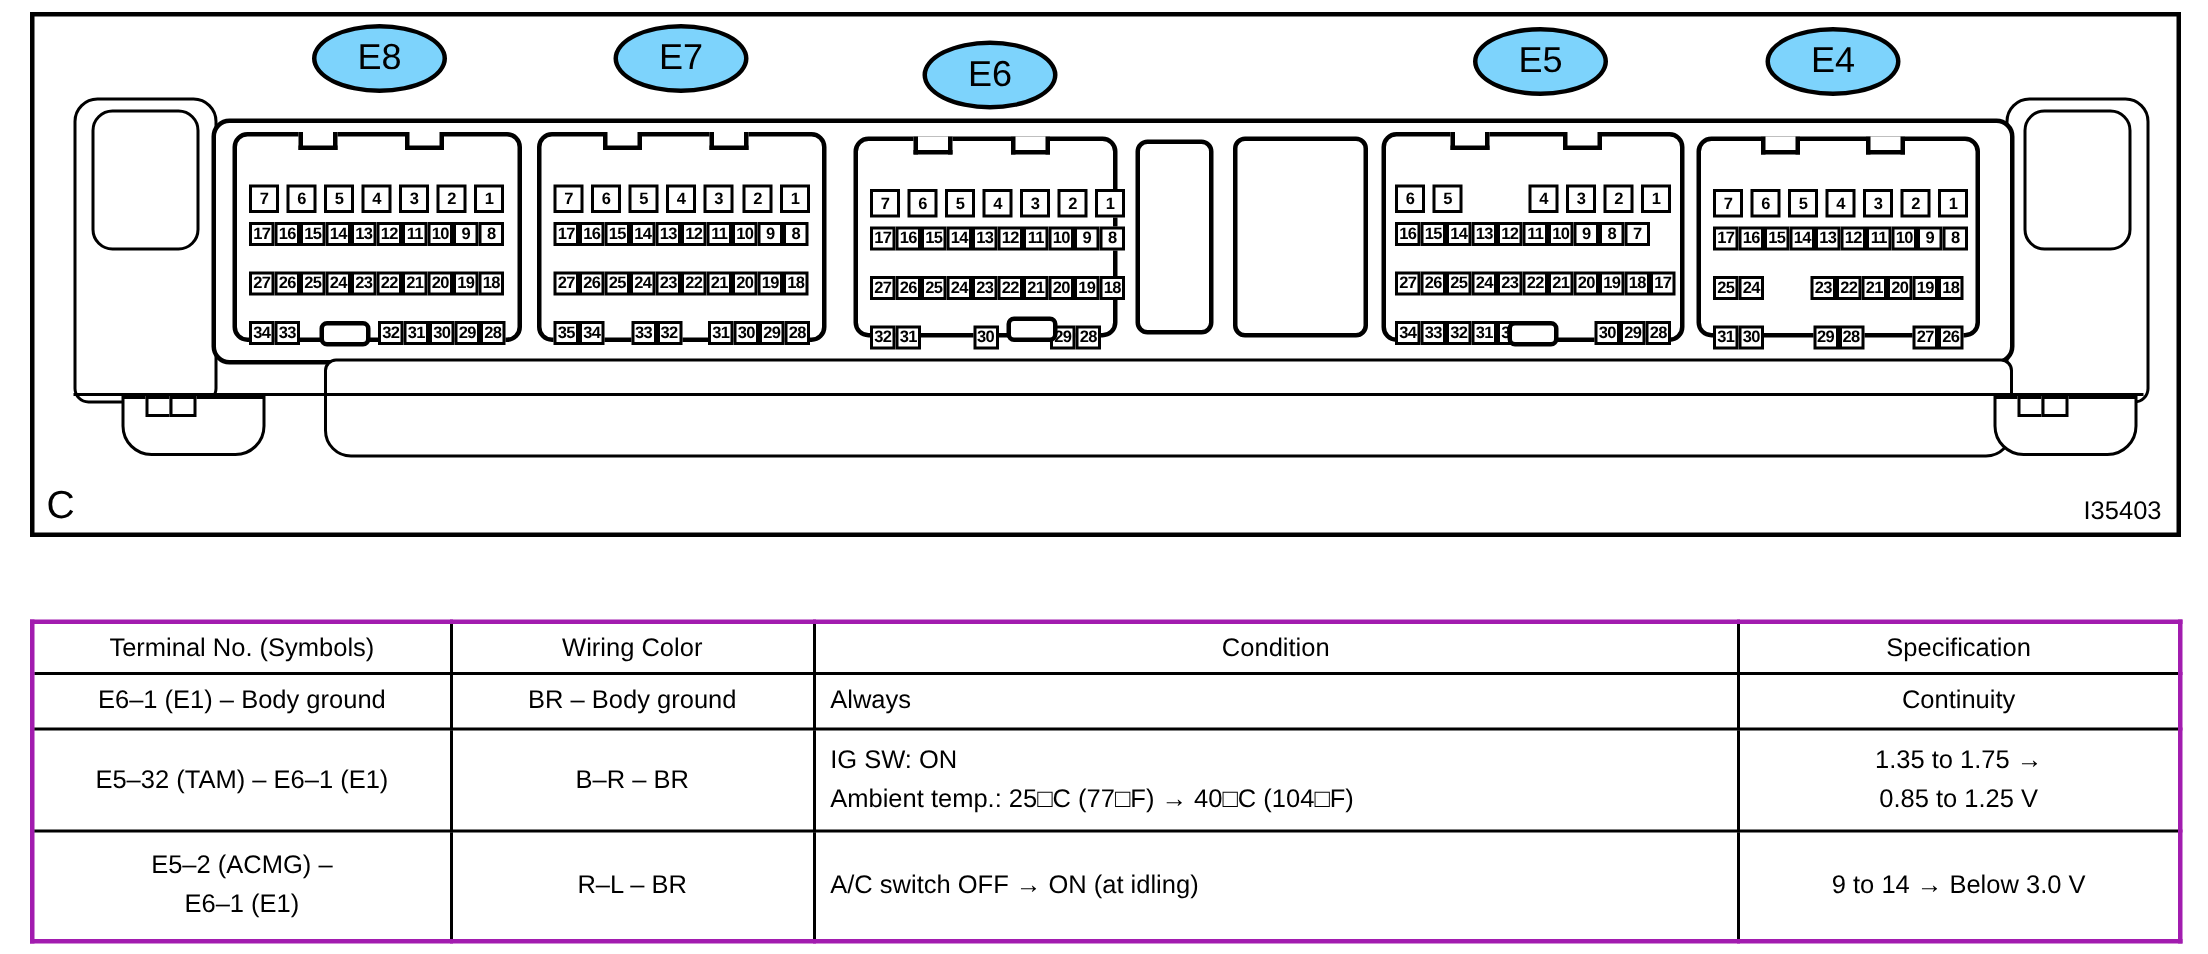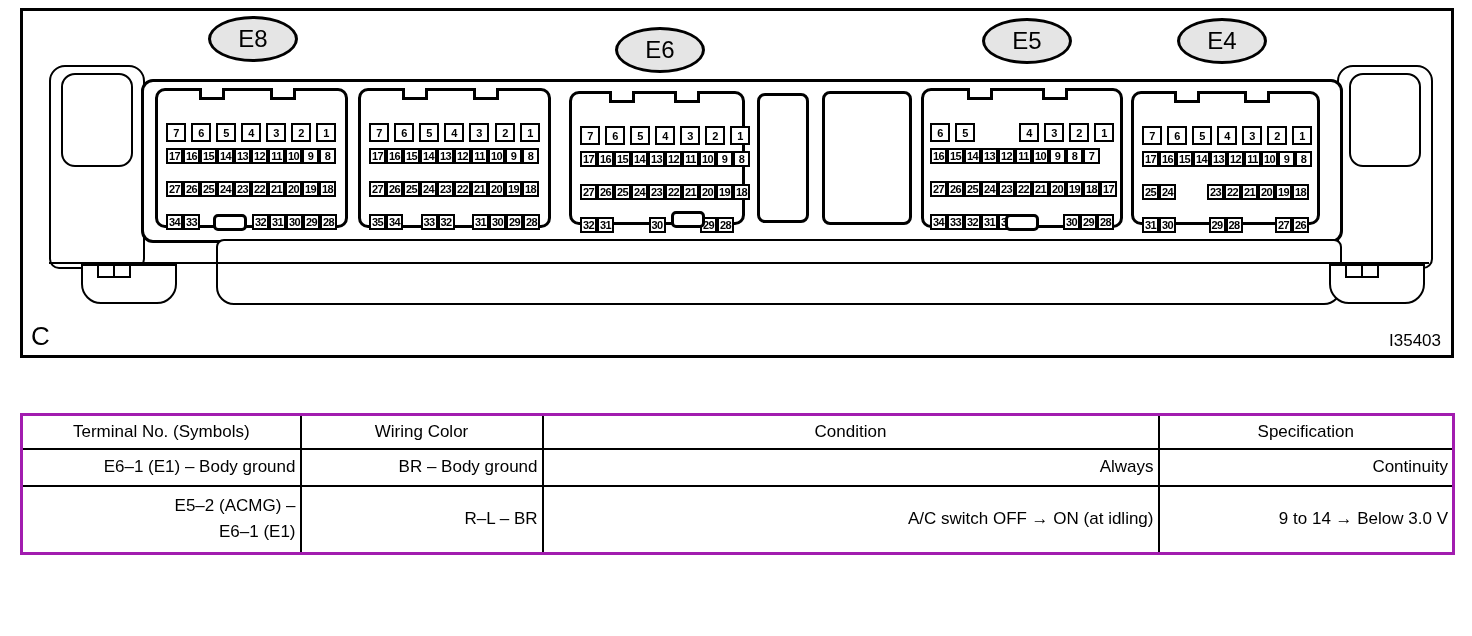--- a/index.html
+++ b/index.html
@@ -4,21 +4,21 @@
 <style>
   html,body{margin:0;padding:0;background:#ffffff;}
   .page{position:relative;width:1472px;height:636px;background:#fff;
         font-family:"Liberation Sans",sans-serif;color:#000;overflow:hidden;}
 
   
   .figure-frame{position:absolute;left:20px;top:8px;width:1428px;height:344px;
                 border:3px solid #000;background:#fff;}
   .conn-label{position:absolute;width:84px;height:40px;border:3px solid #000;border-radius:50%;
               display:flex;align-items:center;justify-content:center;
-              font-size:24px;z-index:4;background:#e5e5e5;}
+              font-size:24px;z-index:4;background:#7dd3fc;}
   .endcap{position:absolute;top:54px;width:92px;height:200px;border:2px solid #000;
           border-radius:16px 16px 10px 10px;background:#fff;z-index:1;}
   .endtab{position:absolute;top:62px;width:68px;height:90px;border:2px solid #000;
           border-radius:14px;background:#fff;z-index:1;}
   .conn-band{position:absolute;left:118px;top:68px;width:1196px;height:158px;
              border:3px solid #000;border-radius:12px;background:#fff;z-index:2;}
   .bottom-band{position:absolute;left:193px;top:228px;width:1122px;height:62px;
                border:2px solid #000;border-radius:8px 8px 18px 18px;background:#fff;z-index:2;}
   .seam-line{position:absolute;left:26px;top:251px;width:1380px;height:0;
              border-top:2px solid #000;z-index:2;}
@@ -53,30 +53,31 @@
   table.spec{position:absolute;left:20px;top:413px;width:1432px;border-collapse:collapse;
              border:3px solid #a21caf;table-layout:fixed;font-size:17px;}
   table.spec th,table.spec td{border:2px solid #000;font-weight:400;padding:2px 4px;box-sizing:border-box;}
   table.spec thead tr{height:34px;}
   table.spec tbody tr:nth-child(1){height:37px;}
   table.spec tbody tr:nth-child(2){height:68px;}
   table.spec tbody tr:nth-child(3){height:74px;}
   table.spec th{text-align:center;}
   table.spec td:nth-child(1),table.spec td:nth-child(2),table.spec td:nth-child(4){text-align:center;}
   table.spec td:nth-child(3){text-align:left;padding-left:10px;}
-  table.spec .line{line-height:26px;text-align:right;}
+  table.spec .line{line-height:26px;}
 </style>
 </head>
 <body>
 
 <div class="page">
 
   <div class="figure-frame">
 
     <div class="conn-label" style="left:185px;top:5px;">E8</div>
+    <div class="conn-label" style="left:386px;top:5px;">E7</div>
     <div class="conn-label" style="left:592px;top:16px;text-align:center;">E6</div>
     <div class="conn-label" style="left:959px;top:7px;">E5</div>
     <div class="conn-label" style="left:1154px;top:7px;">E4</div>
 
     <div class="endcap" style="left:26px;"></div>
     <div class="endtab" style="left:38px;"></div>
     <div class="endcap" style="left:1314px;"></div>
     <div class="endtab" style="left:1326px;"></div>
 
     <div class="conn-band"></div>
@@ -431,20 +432,36 @@
           </td>
           <td>
             <div class="line">Always</div>
           </td>
           <td>
             <div class="line">Continuity</div>
           </td>
         </tr>
         <tr>
           <td>
+            <div class="line">E5–32 (TAM) – E6–1 (E1)</div>
+          </td>
+          <td>
+            <div class="line">B–R – BR</div>
+          </td>
+          <td>
+            <div class="line">IG SW: ON</div>
+            <div class="line">Ambient temp.: 25□C (77□F) → 40□C (104□F)</div>
+          </td>
+          <td>
+            <div class="line">1.35 to 1.75 →</div>
+            <div class="line">0.85 to 1.25 V</div>
+          </td>
+        </tr>
+        <tr>
+          <td>
             <div class="line">E5–2 (ACMG) –</div>
             <div class="line">E6–1 (E1)</div>
           </td>
           <td>
             <div class="line">R–L – BR</div>
           </td>
           <td>
             <div class="line">A/C switch OFF → ON (at idling)</div>
           </td>
           <td>

